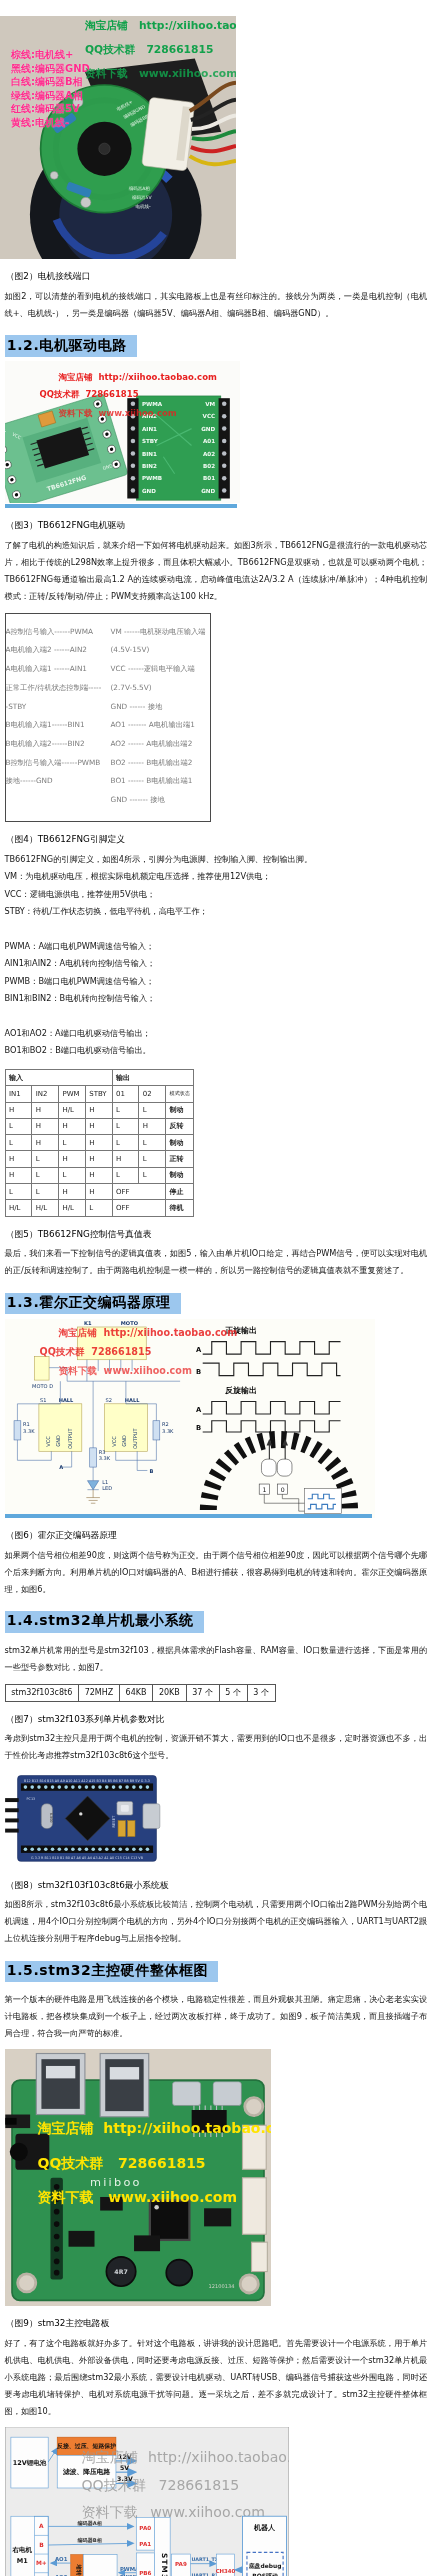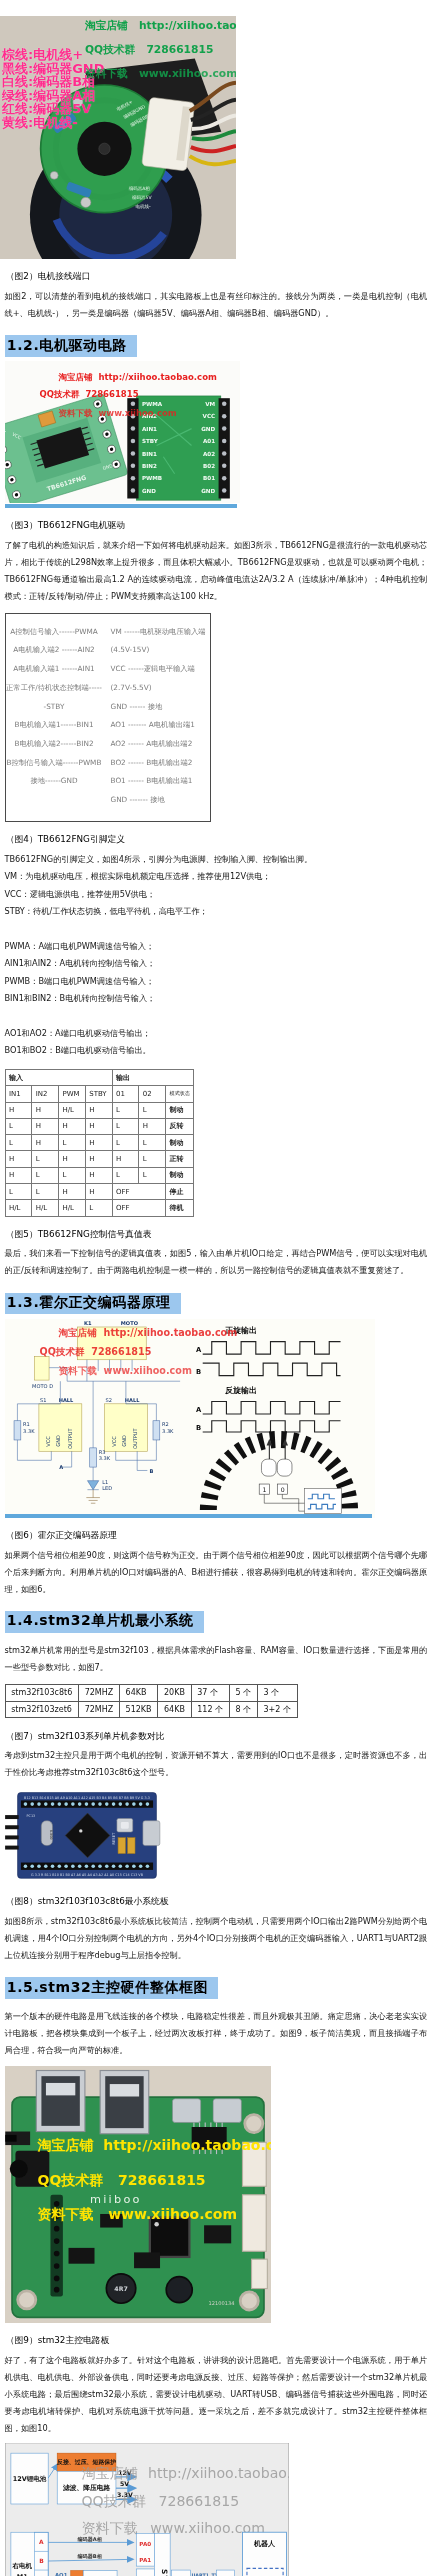--- a/index.html
+++ b/index.html
@@ -7,36 +7,36 @@
   .para{font-size:8.2px;line-height:17px;margin:4.5px 6.8px 6.8px 4.5px;text-align:justify}
   .pline{font-size:8.2px;line-height:17.5px;margin:0 6.8px 0 4.5px}
   .gap{margin-bottom:17px}
   .cap{font-weight:normal;font-size:8.8px;margin:12.4px 4.5px 4.5px 5.7px;color:#000}
   .sec{display:inline-block;background:#9cc7ee;font-size:14px;font-weight:bold;
        padding:1.1px 10.2px 2.3px 2.3px;margin:6.8px 0 4.5px 4.5px;color:#000;letter-spacing:0.6px}
   .fig{position:relative;margin-left:4.5px;overflow:hidden}
   .wm{position:absolute;font-weight:bold;white-space:nowrap;pointer-events:none}
   .wm-green{color:#12a14b}
   .wm-red{color:#e82020}
-  .wirelabels{position:absolute;left:2px;top:32px;color:#ff2d8e;font-weight:bold;
-              font-size:13px;line-height:13.6px;text-shadow:0 0 1.1px rgba(255,255,255,.6)}
+  .wirelabels{position:absolute;left:11px;top:32px;color:#ff2d8e;font-weight:bold;
+              font-size:10px;line-height:13.6px;text-shadow:0 0 1.1px rgba(255,255,255,.6)}
   
   .ttable{border-collapse:collapse;margin:9px 0 2.3px 4.5px;font-size:7px;background:#fff}
   .ttable td{border:0.6px solid #777;padding:2.3px 3.4px;height:10.7px;min-width:19px;color:#222;vertical-align:middle}
   .red{color:#e03030;font-weight:bold}
   .ctr{text-align:left}
   .tiny{font-size:5.1px;color:#333}
   
   .stable{border-collapse:collapse;margin:8px 0 2.3px 4.5px;font-size:8px}
   .stable td{border:0.6px solid #555;padding:1.7px 5.7px;height:12.4px;background:#fff}
   .stable tr.hd td{background:#a9a9a9;font-weight:bold}
   
   .pinbox{width:201px;border:1.1px solid #4a4a4a;margin:8px 0 1.1px 4.5px;padding:9px 3.4px 11.3px 0;
           display:flex;color:#7c7c7c;font-size:7.3px;background:#fff}
-  .pinbox .col-l{width:97px;text-align:center;line-height:18.7px}
+  .pinbox .col-l{width:97px;text-align:left;line-height:18.7px}
   .pinbox .col-r{flex:1;padding-left:8px;line-height:18.7px}
   .blueline{height:3.4px;background:#5fa8dc;width:232px;margin:1.1px 0 0 0}
   svg text{font-family:"DejaVu Sans","Liberation Sans",sans-serif}
 </style>
 </head>
 <body>
 
 <div class="fig" style="margin:16px 0 0 0;width:236px;height:243px;background:#cfc8bd">
   <svg width="236" height="243" viewBox="0 0 418 430">
     <rect x="0" y="0" width="418" height="430" fill="#cfc8bd"></rect>
@@ -480,29 +480,20 @@
 <table class="stable">
   <tbody>
   <tr>
     <td>stm32f103c8t6</td>
         <td>72MHZ</td>
     <td>64KB</td>
         <td>20KB</td>
     <td>37 个</td>
         <td>5 个</td>
     <td>3 个</td>
-  </tr>
-  <tr>
-    <td>stm32f103zet6</td>
-        <td>72MHZ</td>
-    <td>512KB</td>
-        <td>64KB</td>
-    <td>112 个</td>
-        <td>8 个</td>
-    <td>3+2 个</td>
   </tr>
 </tbody>
   </table>
 
 <div class="cap">（图7）stm32f103系列单片机参数对比</div>
 <div class="para">考虑到stm32主控只是用于两个电机的控制，资源开销不算大，需要用到的IO口也不是很多，定时器资源也不多，出于性价比考虑推荐stm32f103c8t6这个型号。</div>
 
 <div class="fig" style="width:164px;height:96px;background:#fff">
   <svg width="164" height="96" viewBox="0 0 290 170">
     <rect x="22" y="8" width="246" height="152" rx="6" fill="#27407e" stroke="#16295c"></rect>

